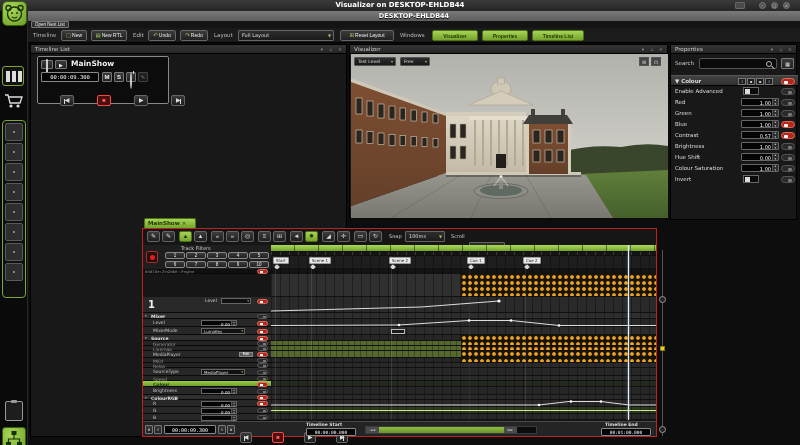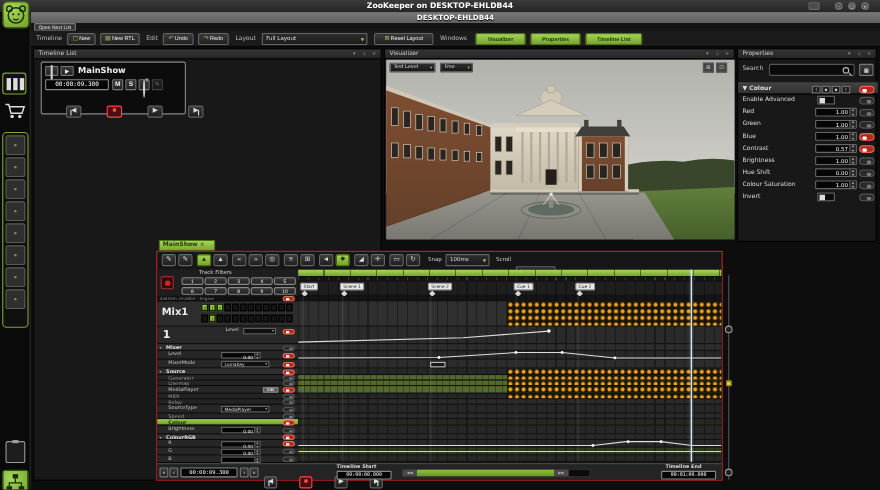--- a/index.html
+++ b/index.html
@@ -120,21 +120,21 @@
 .vslide .track{position:absolute;left:3px;top:0;width:1px;height:100%;background:#555}
 .knob{position:absolute;left:0;width:7px;height:7px;border-radius:50%;background:#222;border:1px solid #999}
 .yknob{position:absolute;left:1px;width:5px;height:5px;background:#e8d22a;border:1px solid #887c0a}
 .vhdr-dd{position:absolute;height:9px;background:linear-gradient(#2d2d2d,#181818);border:1px solid #555;border-radius:1px;font-size:4.5px;color:#ddd;line-height:8px;padding:0 8px 0 3px}
 .vhdr-dd::after{content:"▾";position:absolute;right:2px;top:0;font-size:4px;color:#9ec15a}
 .vico{position:absolute;width:10px;height:9px;background:rgba(20,20,20,.7);border:1px solid #555;font-size:5px;line-height:8px;text-align:center;color:#ccc}
 </style>
 </head>
 <body>
 
-<div class="p titlebar"><span>ZooKeeper on DESKTOP-EHLDB44</span></div>
+<div class="p titlebar"><span>Visualizer on DESKTOP-EHLDB44</span></div>
 <div class="p trayicon" style="right:55px"></div>
 <div class="p winbtn" style="right:34px">–</div>
 <div class="p winbtn" style="right:22px">▢</div>
 <div class="p winbtn" style="right:10px">×</div>
 <div class="p machinebar"><span>DESKTOP-EHLDB44</span></div>
 <div class="p openrow">
   <button class="p smbtn" style="left:3px;top:0">Open Next List</button>
 </div>
 
 <div class="p toolbar">
@@ -452,29 +452,20 @@
     <button class="fbtn" style="left:43px;top:16px">7</button>
     <button class="fbtn" style="left:64px;top:16px">8</button>
     <button class="fbtn" style="left:85px;top:16px">9</button>
     <button class="fbtn" style="left:106px;top:16px">10</button>
   </div>
 
   <div class="lr" style="top:40px;height:5px;background:#101010">
     <span class="p" style="left:2px;top:0;font-size:3.8px;color:#8a8a8a;white-space:nowrap">d3d10m 2in28bit : Engine</span>
     <span class="tgl2 on" style="top:0"></span>
   </div>
-  <div class="lr" style="top:45px;height:23px;background:#2d2d2d">
-    <span class="p" style="left:4px;top:5px;font-size:9px;font-weight:bold;color:#eee">Mix1</span>
-    <div class="p cellgrid" style="left:40px;top:2px;width:86px">
-      <i class="g">4</i><i class="g">1</i><i class="g">2</i><i></i><i></i><i></i><i></i><i></i><i></i><i></i><i></i><i></i>
-    </div>
-    <div class="p cellgrid" style="left:40px;top:12px;width:86px">
-      <i></i><i class="g">1</i><i></i><i></i><i></i><i></i><i></i><i></i><i></i><i></i><i></i><i></i>
-    </div>
-  </div>
   <div class="lr" style="top:68px;height:16px;background:#292929">
     <span class="p" style="left:5px;top:2px;font-size:10px;font-weight:bold;color:#eee">1</span>
     <span class="p" style="left:62px;top:1px;font-size:4.5px;color:#ccc">Level</span>
     <div class="dd2" style="left:78px;top:1px;width:30px"></div>
     <span class="tgl2 on" style="top:1.5px"></span>
     <div class="p chiprow" style="left:18px;top:9px">
       <i></i><i class="g"></i><i class="g"></i><i></i><i class="g"></i><i class="g"></i><i></i><i></i><i class="g"></i><i></i><i class="g"></i><i></i>
     </div>
   </div>
 

